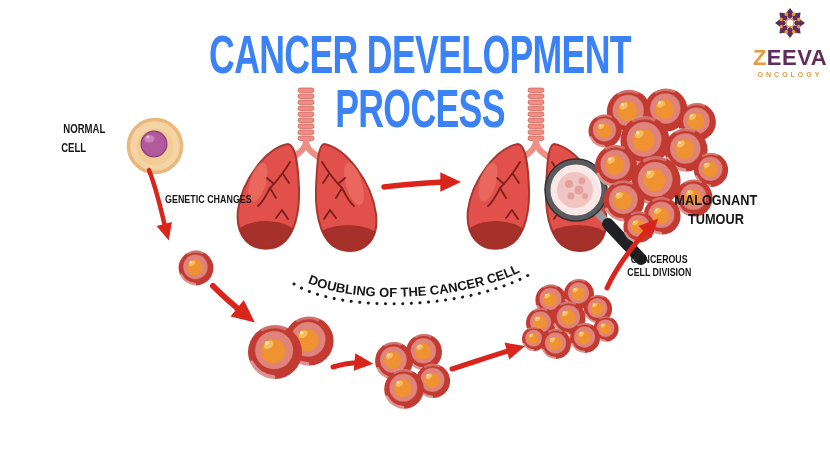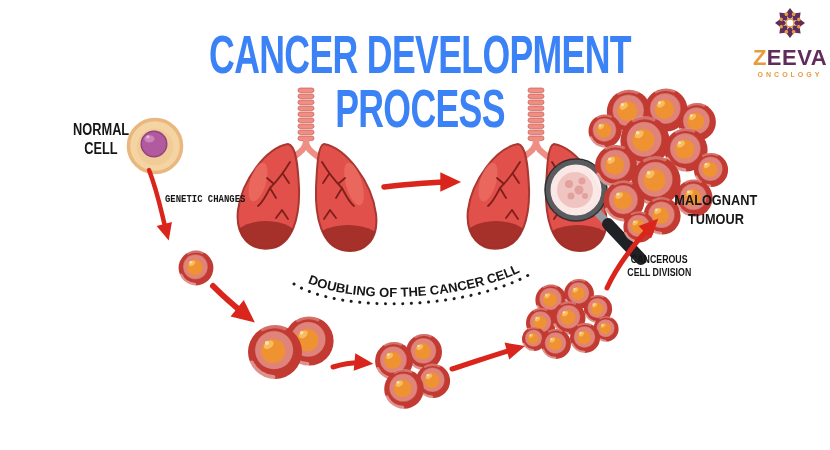--- a/index.html
+++ b/index.html
@@ -9,22 +9,22 @@
   }
   .scene{position:absolute;left:0;top:0;}
   .lbl{position:absolute;color:#161616;font-weight:bold;z-index:5;}
   .cond{display:inline-block;transform:scaleX(.8);transform-origin:center;}
   .cond-l{display:inline-block;transform:scaleX(.85);transform-origin:left center;}
   .title{
     left:10px;top:27px;width:820px;text-align:center;
     font-size:54px;line-height:54px;letter-spacing:-1px;color:#3b82f6;
   }
   .title .cond{transform:scaleX(.66);}
-  .normal-cell-label{left:66px;top:120px;width:70px;text-align:center;font-size:16px;line-height:19px;}
-  .genetic-label{left:165px;top:193px;font-size:10.5px;font-family:Liberation Mono, monospace;}
+  .normal-cell-label{left:58px;top:120px;width:70px;font-size:12px;line-height:19px;}
+  .genetic-label{left:165px;top:193px;font-size:10.5px;}
   .malignant-label{left:664px;top:190px;width:104px;text-align:center;font-size:15px;line-height:19px;}
   .malignant-label .cond{transform:scaleX(.85);}
   .cancerous-label{left:616px;top:254px;width:86px;text-align:center;font-size:10px;line-height:12.5px;}
   .cancerous-label .cond{transform:scaleX(.88);}
   .logo{position:absolute;left:750px;top:4px;width:80px;text-align:center;z-index:5;}
   .logo .brand{font-size:22px;font-weight:bold;letter-spacing:.5px;line-height:24px;color:#5f2c5c;}
   .logo .brand .z{color:#e89b3d;}
   .logo .sub{font-size:7px;font-weight:bold;letter-spacing:3px;color:#e89b3d;margin-top:1px;}
 </style>
 </head>

